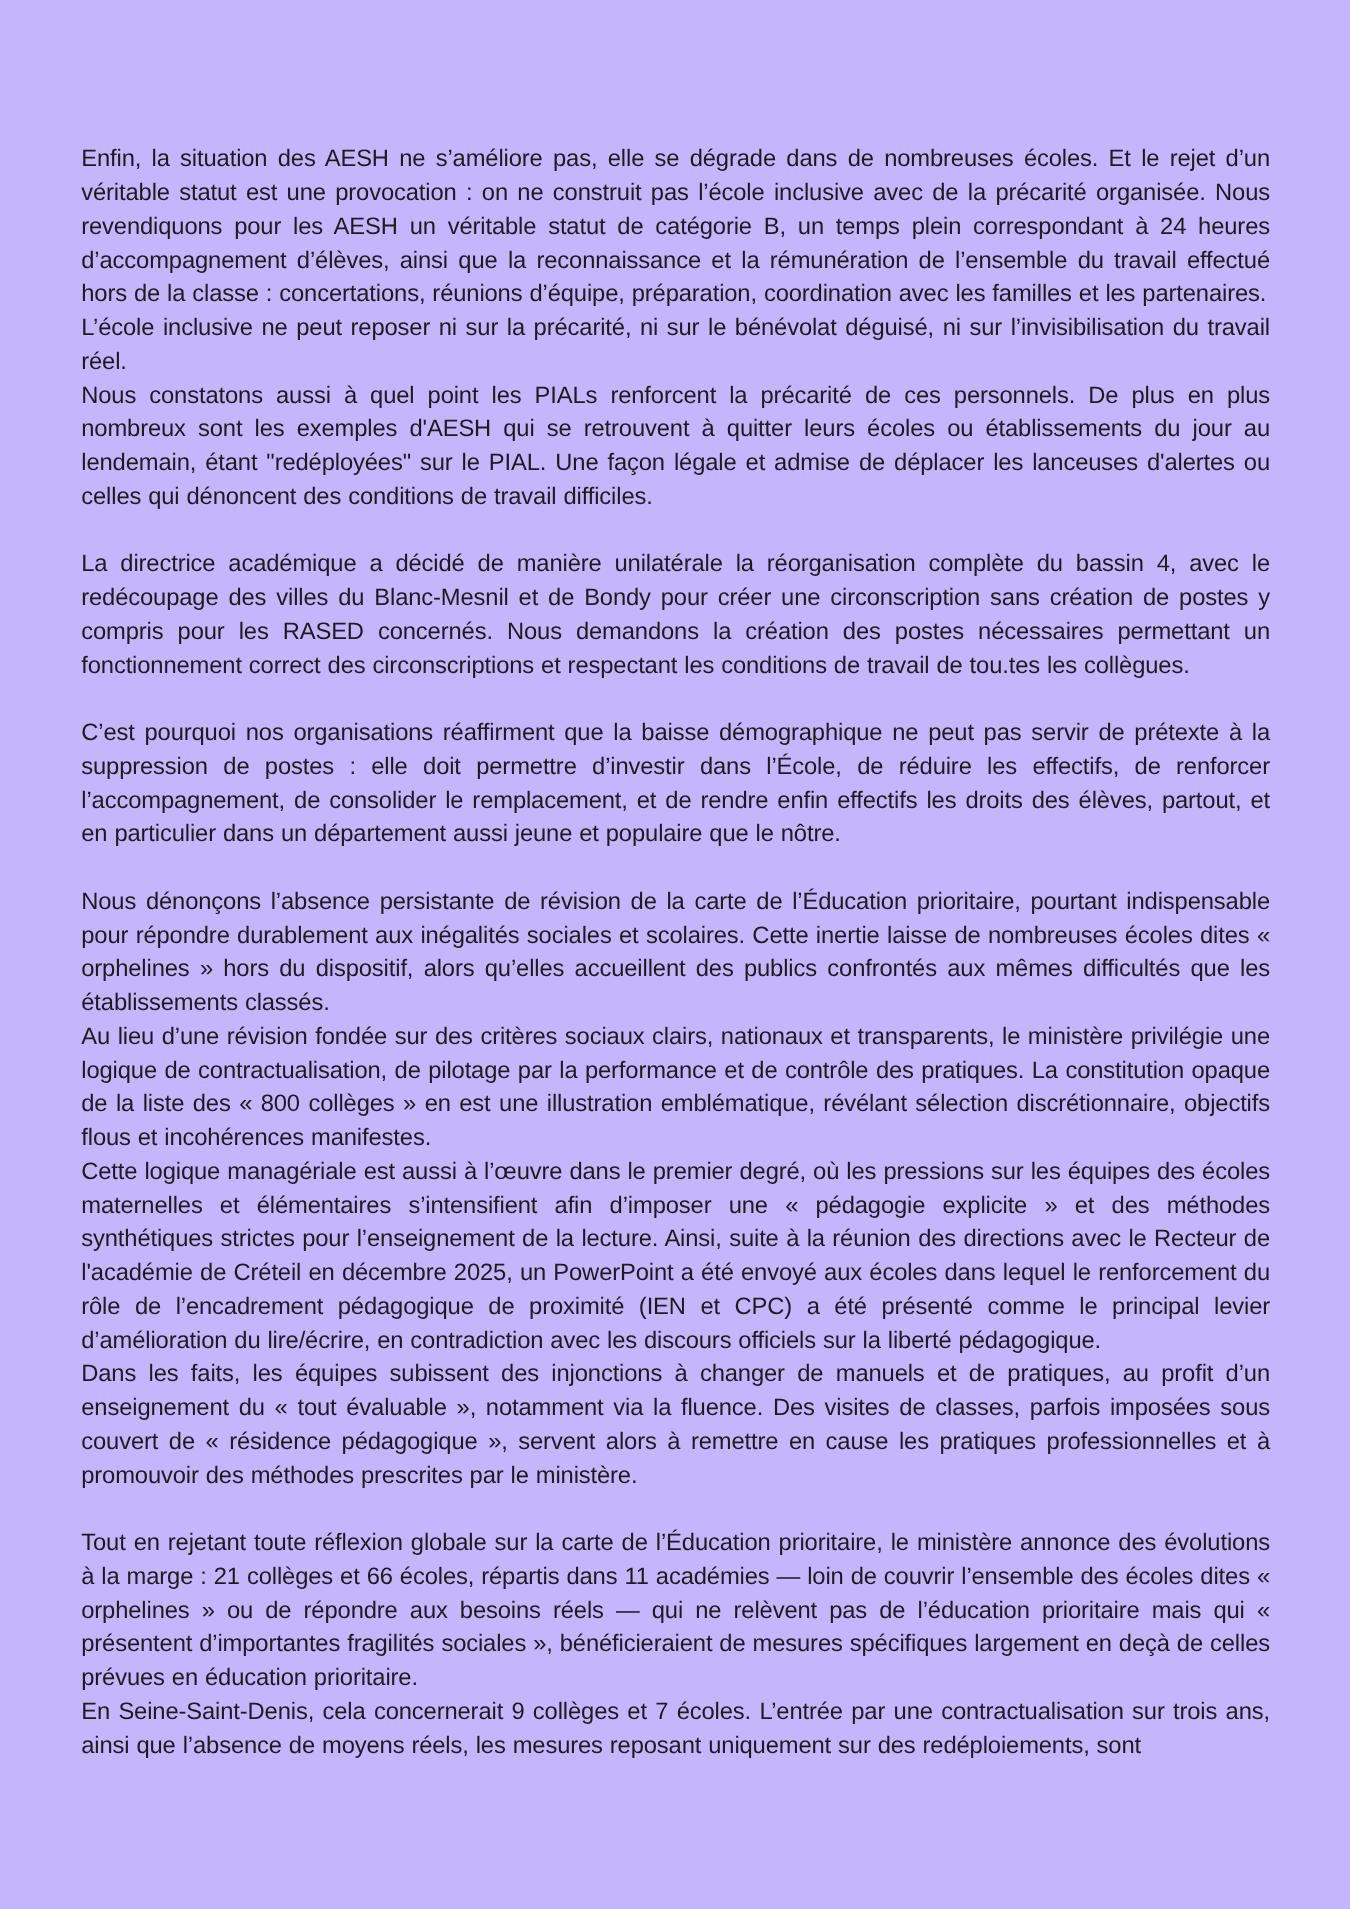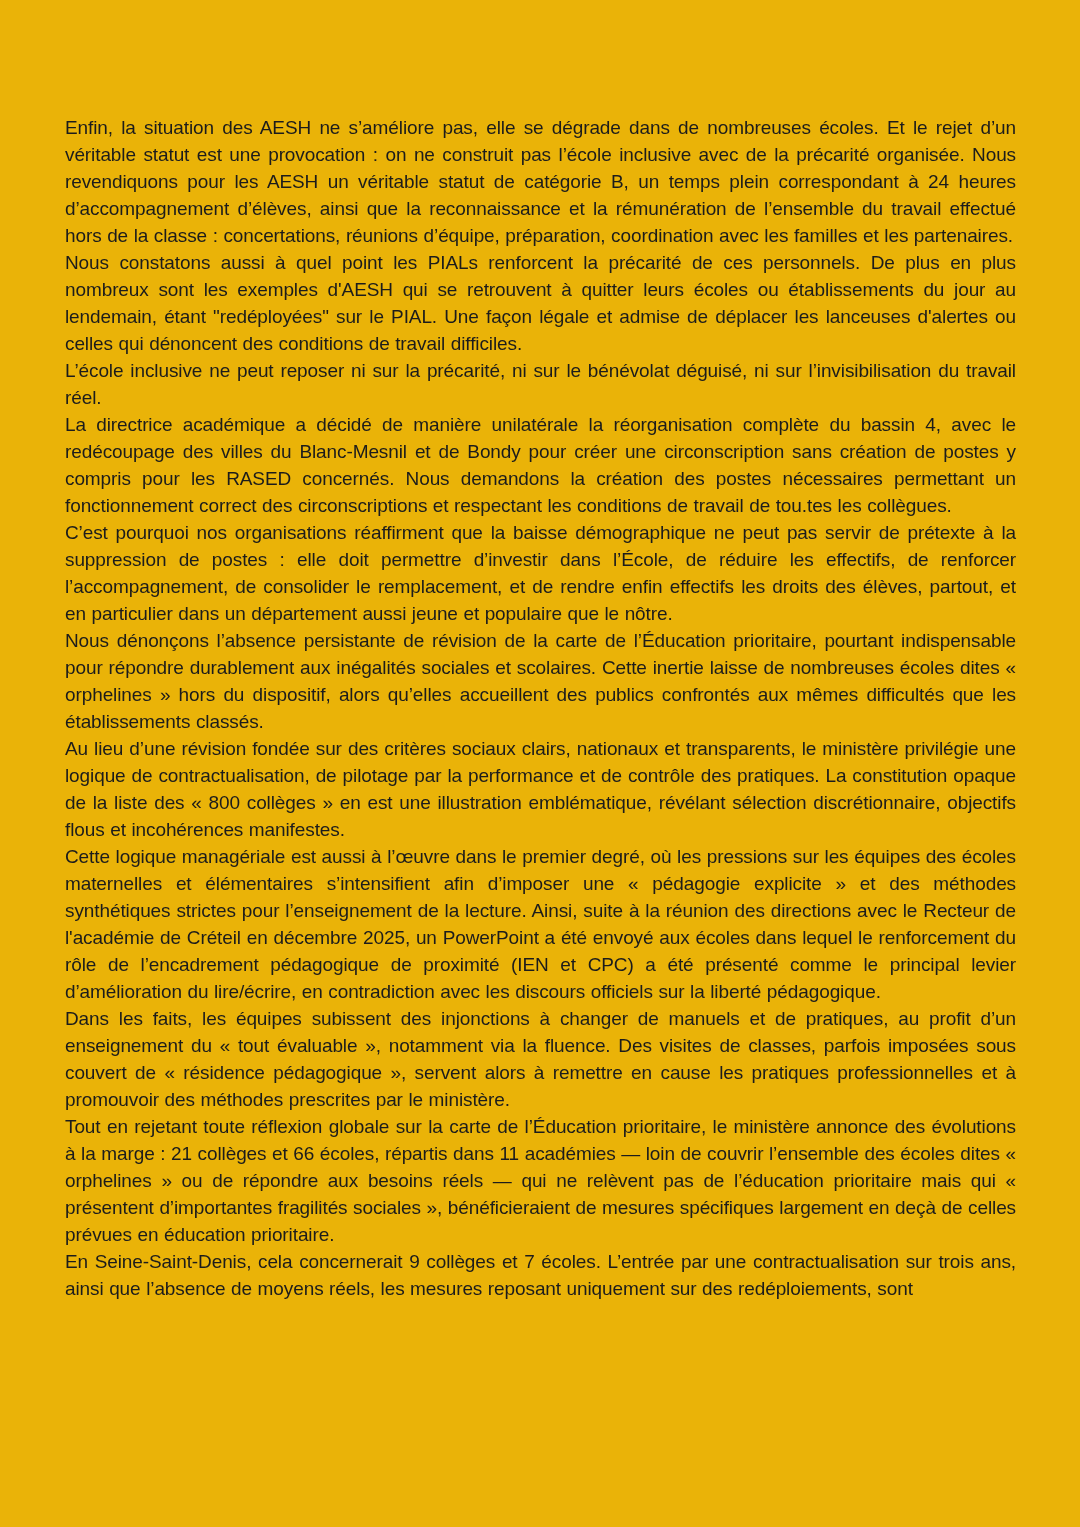--- a/index.html
+++ b/index.html
@@ -10,43 +10,44 @@
   body {
     width: 1080px;
     height: 1527px;
     overflow: hidden;
     font-family: "Liberation Sans", sans-serif;
   }
   .page {
     box-sizing: border-box;
     width: 1080px;
     height: 1527px;
-    background: #eab308;
+    background: #c4b5fd;
     padding: 114px 64px 12px 65px;
   }
   .text-column p {
     margin: 0;
     font-size: 19px;
     line-height: 27px;
     color: #1c1c1c;
     text-align: justify;
     letter-spacing: -0.1px;
     word-spacing: 0.4px;
   }
   .text-column p.gap-before {
+    margin-top: 27px;
   }
 </style>
 </head>
 <body>
 
 <div class="page">
   <div class="text-column">
       <p>Enfin, la situation des AESH ne s’améliore pas, elle se dégrade dans de nombreuses écoles. Et le rejet d’un véritable statut est une provocation : on ne construit pas l’école inclusive avec de la précarité organisée. Nous revendiquons pour les AESH un véritable statut de catégorie B, un temps plein correspondant à 24 heures d’accompagnement d’élèves, ainsi que la reconnaissance et la rémunération de l’ensemble du travail effectué hors de la classe : concertations, réunions d’équipe, préparation, coordination avec les familles et les partenaires.</p>
+      <p>L’école inclusive ne peut reposer ni sur la précarité, ni sur le bénévolat déguisé, ni sur l’invisibilisation du travail réel.</p>
       <p>Nous constatons aussi à quel point les PIALs renforcent la précarité de ces personnels. De plus en plus nombreux sont les exemples d'AESH qui se retrouvent à quitter leurs écoles ou établissements du jour au lendemain, étant "redéployées" sur le PIAL. Une façon légale et admise de déplacer les lanceuses d'alertes ou celles qui dénoncent des conditions de travail difficiles.</p>
-      <p>L’école inclusive ne peut reposer ni sur la précarité, ni sur le bénévolat déguisé, ni sur l’invisibilisation du travail réel.</p>
       <p class="gap-before">La directrice académique a décidé de manière unilatérale la réorganisation complète du bassin 4, avec le redécoupage des villes du Blanc-Mesnil et de Bondy pour créer une circonscription sans création de postes y compris pour les RASED concernés. Nous demandons la création des postes nécessaires permettant un fonctionnement correct des circonscriptions et respectant les conditions de travail de tou.tes les collègues.</p>
       <p class="gap-before">C’est pourquoi nos organisations réaffirment que la baisse démographique ne peut pas servir de prétexte à la suppression de postes : elle doit permettre d’investir dans l’École, de réduire les effectifs, de renforcer l’accompagnement, de consolider le remplacement, et de rendre enfin effectifs les droits des élèves, partout, et en particulier dans un département aussi jeune et populaire que le nôtre.</p>
       <p class="gap-before">Nous dénonçons l’absence persistante de révision de la carte de l’Éducation prioritaire, pourtant indispensable pour répondre durablement aux inégalités sociales et scolaires. Cette inertie laisse de nombreuses écoles dites « orphelines » hors du dispositif, alors qu’elles accueillent des publics confrontés aux mêmes difficultés que les établissements classés.</p>
       <p>Au lieu d’une révision fondée sur des critères sociaux clairs, nationaux et transparents, le ministère privilégie une logique de contractualisation, de pilotage par la performance et de contrôle des pratiques. La constitution opaque de la liste des « 800 collèges » en est une illustration emblématique, révélant sélection discrétionnaire, objectifs flous et incohérences manifestes.</p>
       <p>Cette logique managériale est aussi à l’œuvre dans le premier degré, où les pressions sur les équipes des écoles maternelles et élémentaires s’intensifient afin d’imposer une « pédagogie explicite » et des méthodes synthétiques strictes pour l’enseignement de la lecture. Ainsi, suite à la réunion des directions avec le Recteur de l'académie de Créteil en décembre 2025, un PowerPoint a été envoyé aux écoles dans lequel le renforcement du rôle de l’encadrement pédagogique de proximité (IEN et CPC) a été présenté comme le principal levier d’amélioration du lire/écrire, en contradiction avec les discours officiels sur la liberté pédagogique.</p>
       <p>Dans les faits, les équipes subissent des injonctions à changer de manuels et de pratiques, au profit d’un enseignement du « tout évaluable », notamment via la fluence. Des visites de classes, parfois imposées sous couvert de « résidence pédagogique », servent alors à remettre en cause les pratiques professionnelles et à promouvoir des méthodes prescrites par le ministère.</p>
       <p class="gap-before">Tout en rejetant toute réflexion globale sur la carte de l’Éducation prioritaire, le ministère annonce des évolutions à la marge : 21 collèges et 66 écoles, répartis dans 11 académies — loin de couvrir l’ensemble des écoles dites « orphelines » ou de répondre aux besoins réels — qui ne relèvent pas de l’éducation prioritaire mais qui « présentent d’importantes fragilités sociales », bénéficieraient de mesures spécifiques largement en deçà de celles prévues en éducation prioritaire.</p>
       <p>En Seine-Saint-Denis, cela concernerait 9 collèges et 7 écoles. L’entrée par une contractualisation sur trois ans, ainsi que l’absence de moyens réels, les mesures reposant uniquement sur des redéploiements, sont</p>
     </div>
 </div>

